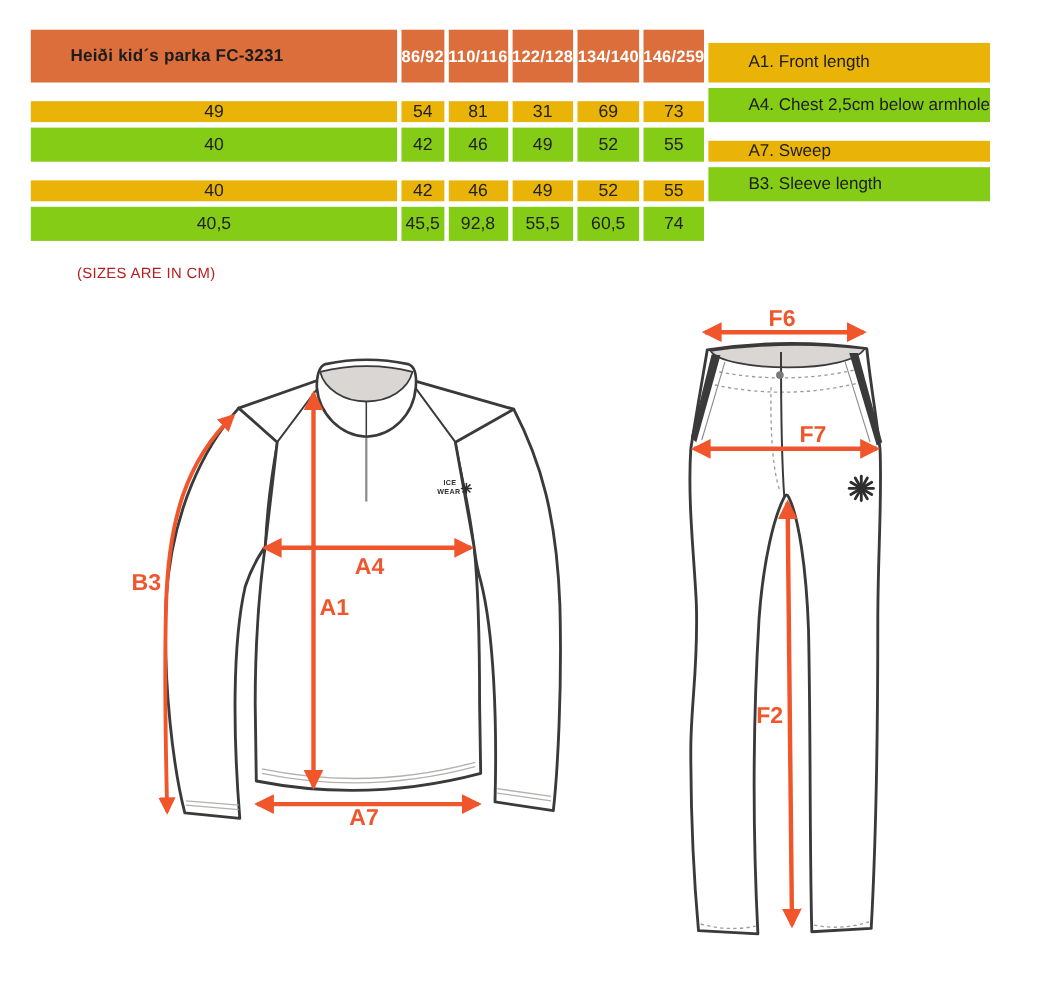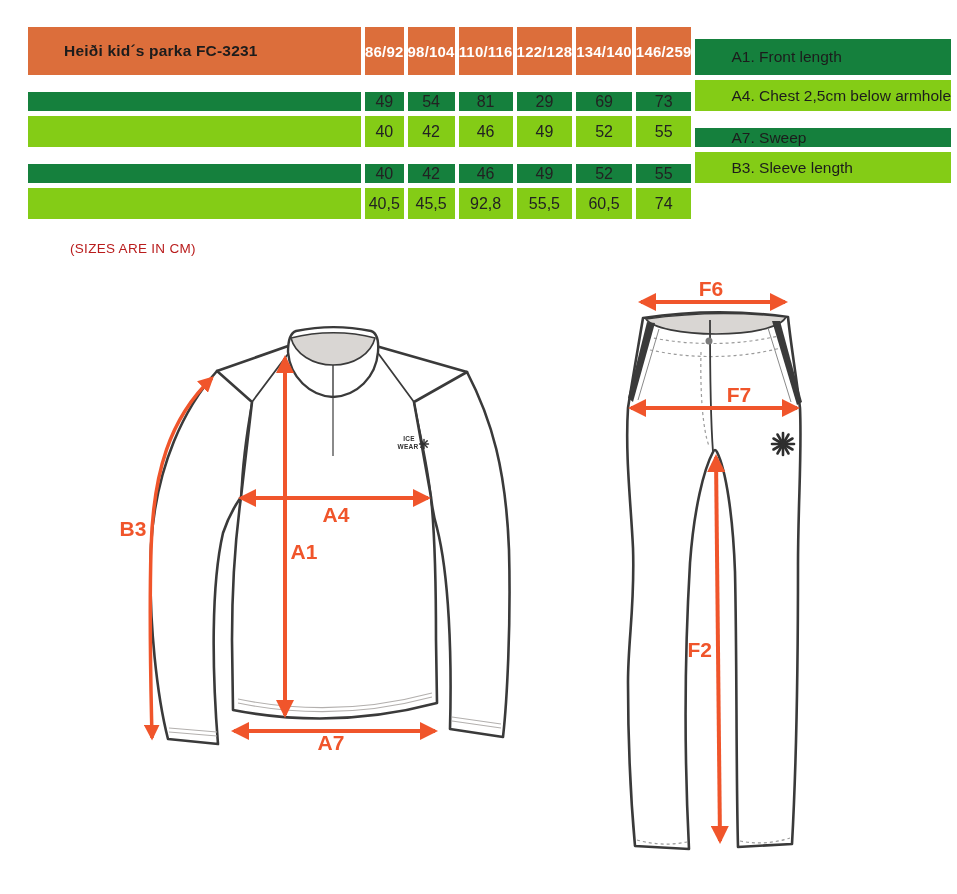--- a/index.html
+++ b/index.html
@@ -17,21 +17,21 @@
   }
   .cell{
     display:flex;align-items:center;justify-content:center;
     font-size:16px;color:#222;white-space:nowrap;
   }
   .cell.head{
     background:#dc6e3b;color:#ffffff;font-weight:bold;font-size:15px;
     letter-spacing:.2px;
   }
   .cell.label{justify-content:flex-start;padding-left:36px;font-size:15.5px;color:#1c1c1c;}
-  .cell.dark{background:#15803d;margin-top:12px;}
+  .cell.dark{background:#eab308;margin-top:12px;}
   .cell.light{background:#84cc16;}
   
   .sizes-note{
     position:absolute;left:70px;top:241px;
     color:#b91c1c;font-size:13.5px;font-weight:400;letter-spacing:.3px;
   }
   
   svg{position:absolute;overflow:visible;}
   .svg-sweater{left:95px;top:295px;}
   .svg-pants{left:608px;top:278px;}
@@ -45,31 +45,30 @@
   }
 </style>
 </head>
 <body>
 
 <div class="page">
 
   <div class="size-table">
       <div class="cell head label">Heiði kid´s parka FC-3231</div>
       <div class="cell head">86/92</div>
-      <div class="cell head">98/104</div>
       <div class="cell head">110/116</div>
       <div class="cell head">122/128</div>
       <div class="cell head">134/140</div>
       <div class="cell head">146/259</div>
       <div class="cell label dark">A1. Front length</div>
       <div class="cell dark"></div>
       <div class="cell dark">49</div>
       <div class="cell dark">54</div>
       <div class="cell dark">81</div>
-      <div class="cell dark">29</div>
+      <div class="cell dark">31</div>
       <div class="cell dark">69</div>
       <div class="cell dark">73</div>
       <div class="cell label light">A4. Chest 2,5cm below armhole</div>
       <div class="cell light"></div>
       <div class="cell light">40</div>
       <div class="cell light">42</div>
       <div class="cell light">46</div>
       <div class="cell light">49</div>
       <div class="cell light">52</div>
       <div class="cell light">55</div>

